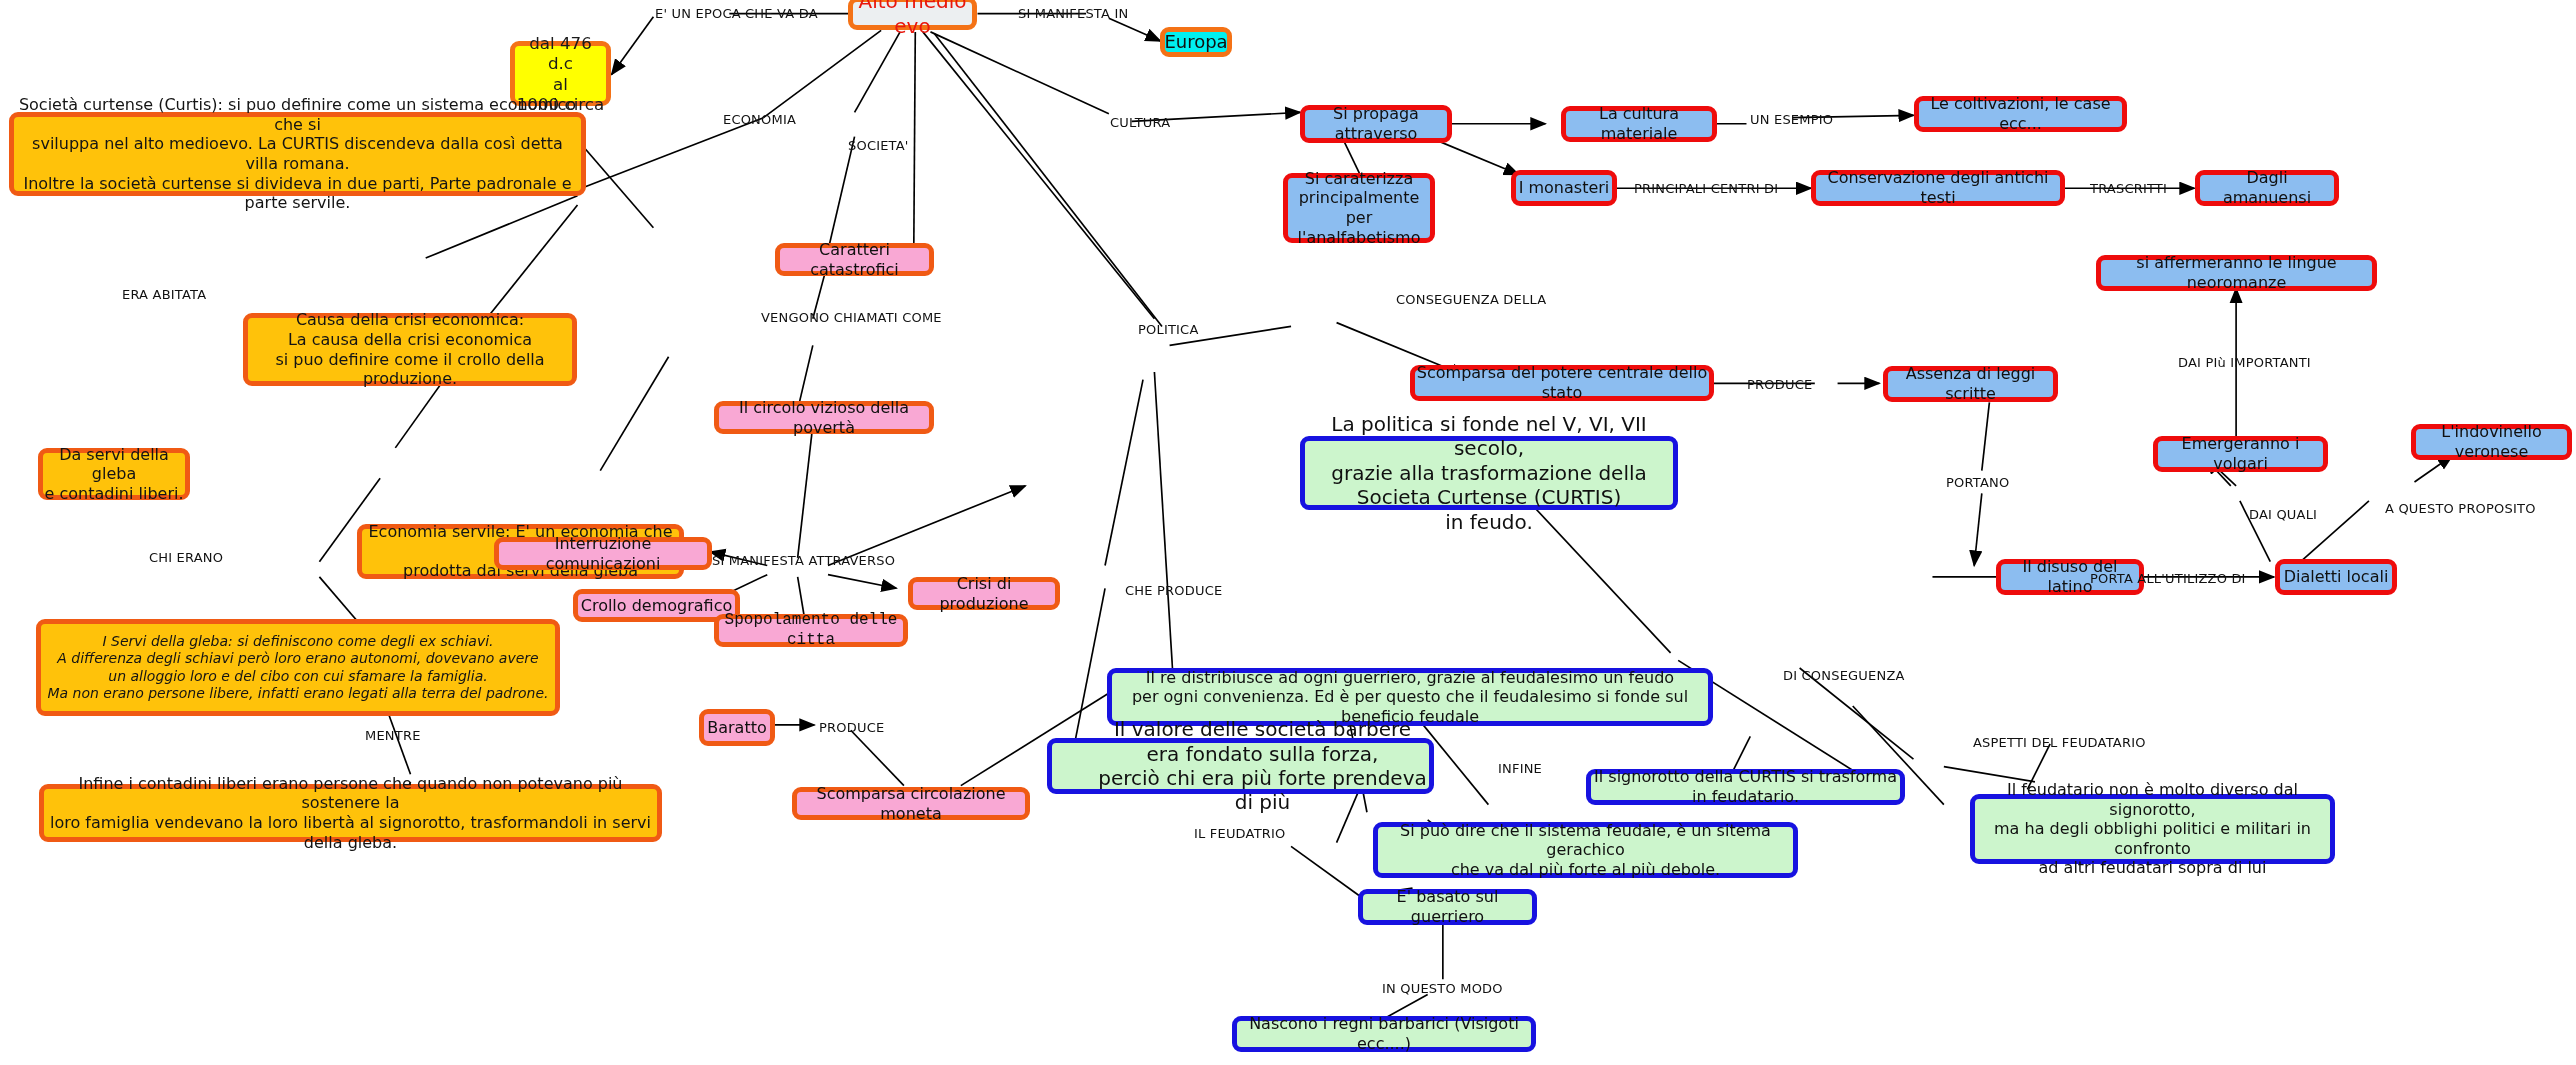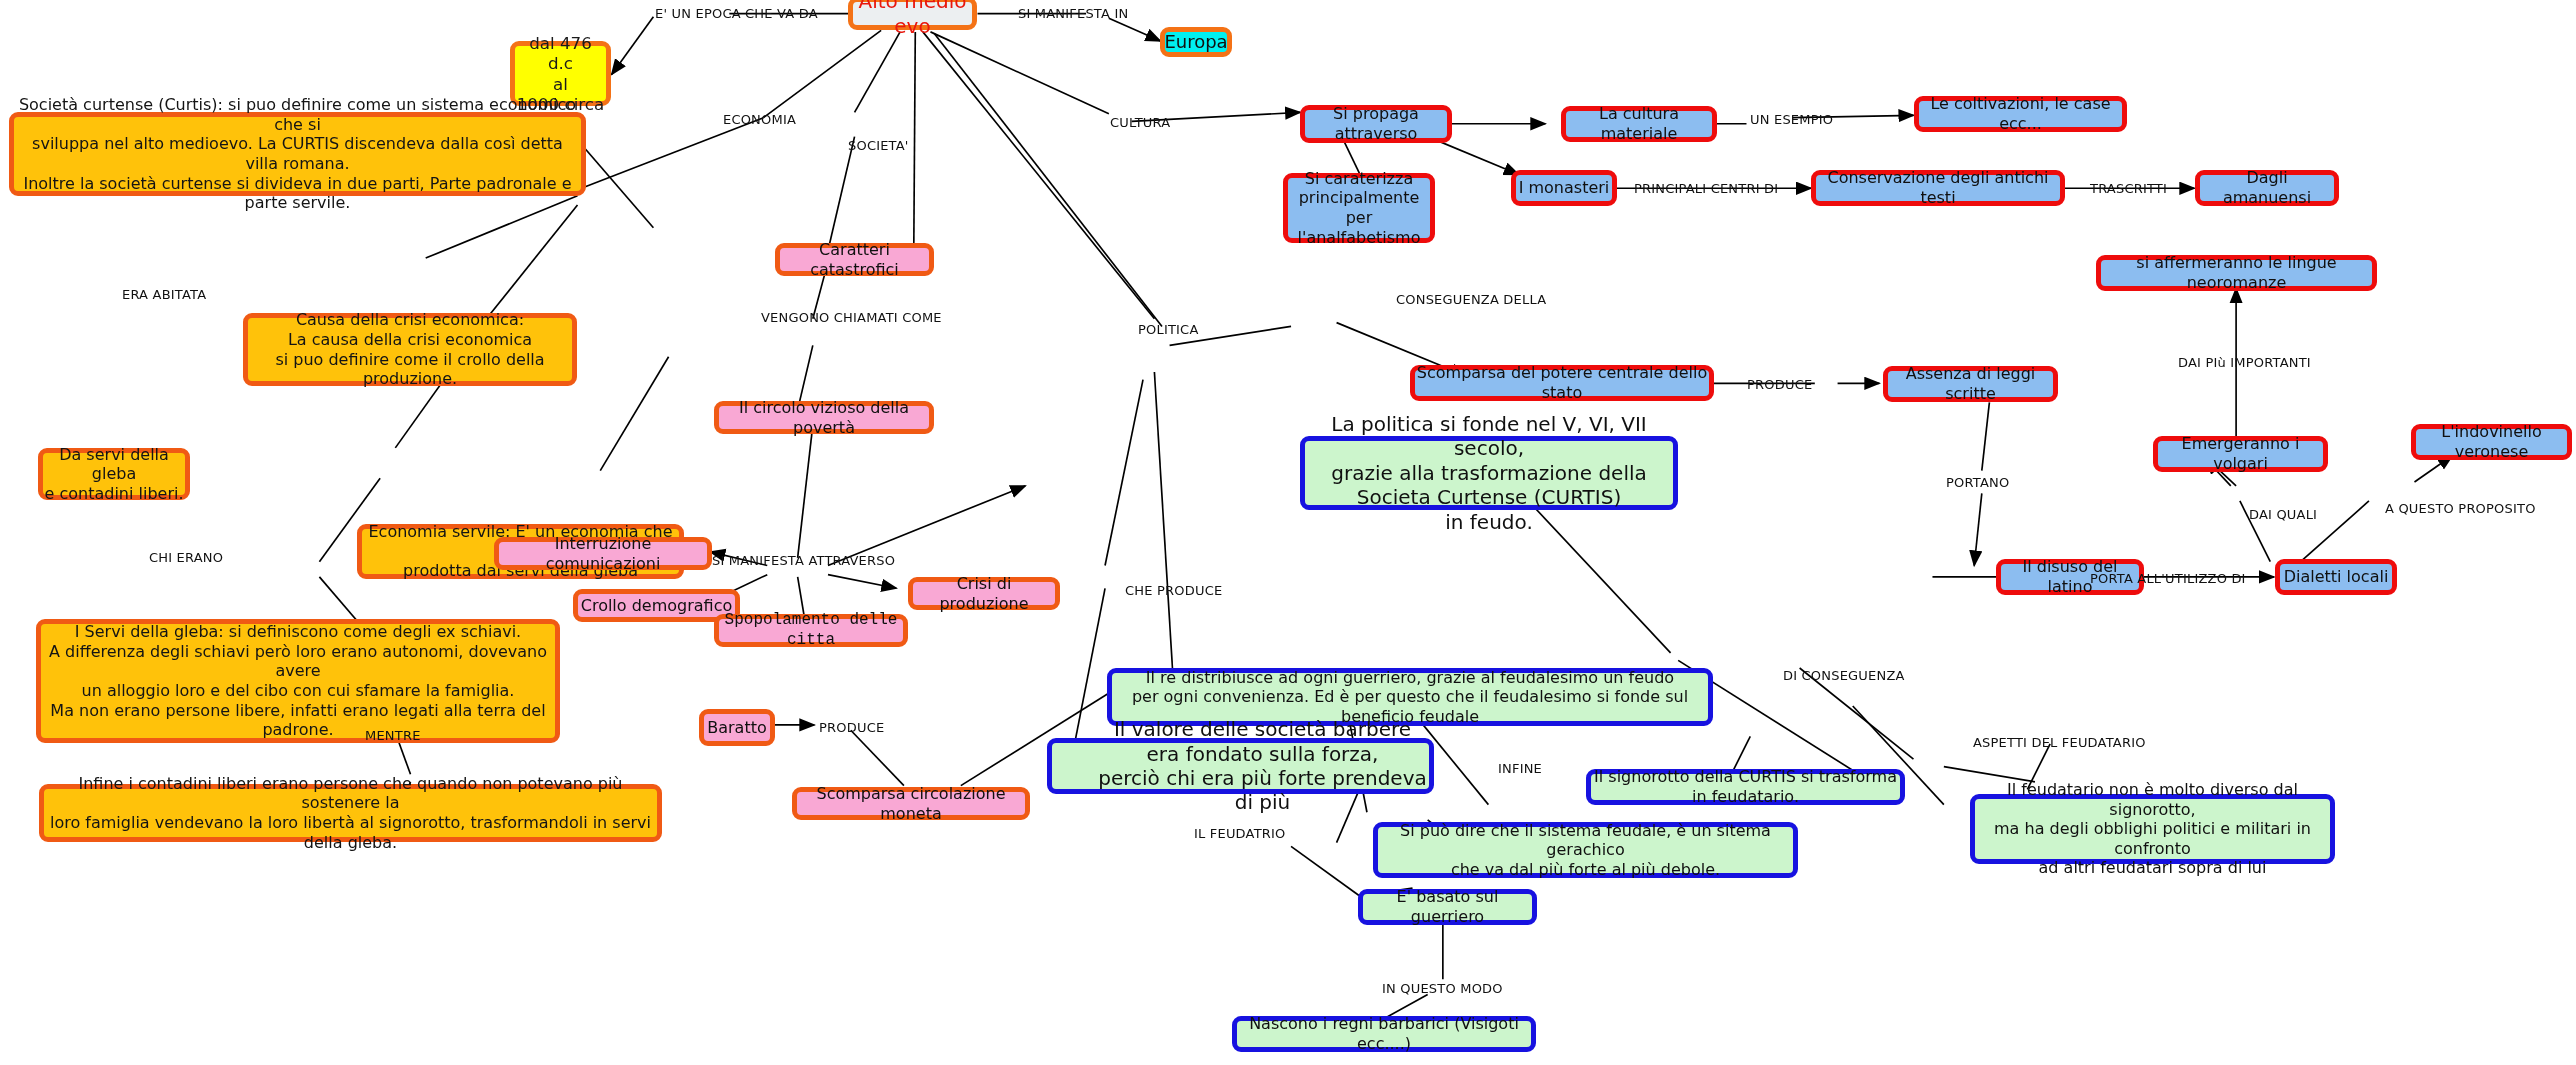--- a/index.html
+++ b/index.html
@@ -197,21 +197,21 @@
   <div class="node n-orange" style="left:243px;top:313px;width:334px;height:73px;font-size:16px;">Causa della crisi economica:
 La causa della crisi economica
 si puo definire come il crollo della produzione.</div>
 
   <div class="node n-orange" style="left:38px;top:448px;width:152px;height:52px;font-size:16px;">Da servi della gleba
 e contadini liberi.</div>
 
   <div class="node n-orange" style="left:357px;top:524px;width:327px;height:55px;font-size:16px;">Economia servile: E' un economia che viene
 prodotta dai servi della gleba</div>
 
-  <div class="node n-orange" style="left:36px;top:619px;width:524px;height:124px;font-size:16px;">I Servi della gleba: si definiscono come degli ex schiavi.
+  <div class="node n-orange" style="left:36px;top:619px;width:524px;height:97px;font-size:14px;font-style:italic;">I Servi della gleba: si definiscono come degli ex schiavi.
 A differenza degli schiavi però loro erano autonomi, dovevano avere
 un alloggio loro e del cibo con cui sfamare la famiglia.
 Ma non erano persone libere, infatti erano legati alla terra del padrone.</div>
 
   <div class="node n-orange" style="left:39px;top:784px;width:623px;height:58px;font-size:16px;">Infine i contadini liberi erano persone che quando non potevano più sostenere la
 loro famiglia vendevano la loro libertà al signorotto, trasformandoli in servi della gleba.</div>
 
   <div class="node n-green" style="left:775px;top:243px;width:159px;height:33px;font-size:16px;">Caratteri catastrofici</div>
 
   <div class="node n-green" style="left:714px;top:401px;width:220px;height:33px;font-size:16px;">Il circolo vizioso della povertà</div>

